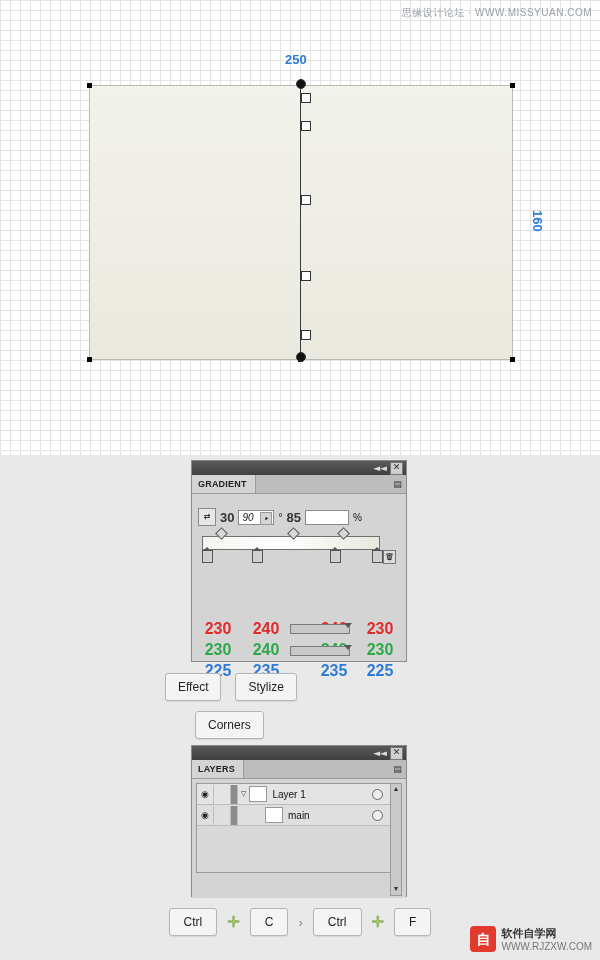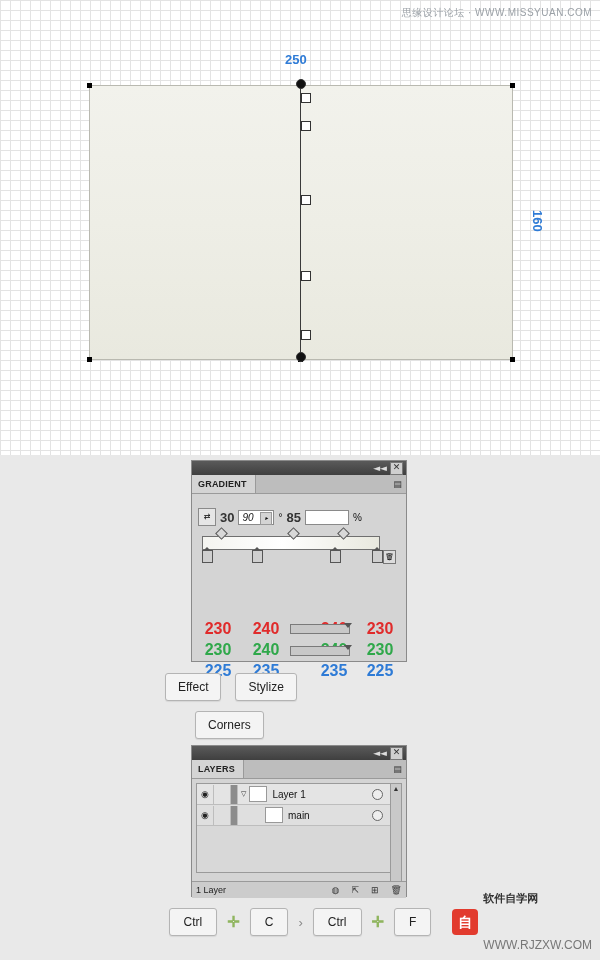--- a/index.html
+++ b/index.html
@@ -479,21 +479,21 @@
     background: #e23b2e;
     border-radius: 4px;
     color: #fff;
     font-size: 14px;
     font-weight: bold;
     text-align: center;
     line-height: 26px;
     font-family: "DejaVu Sans", sans-serif;
   }
   .logo-txt1 { font-size: 11px; color: #333; font-weight: bold; }
-  .logo-txt2 { font-size: 12px; color: #777; margin-top: 32px; }
+  .logo-txt2 { font-size: 10px; color: #777; }
 </style>
 </head>
 <body>
 
 <div class="canvas">
   <div class="watermark-top">思缘设计论坛 · WWW.MISSYUAN.COM</div>
 
   <div class="artboard"></div>
 
   <div class="sel-handle" style="left:87px; top:83px;"></div>
@@ -635,29 +635,20 @@
         <span class="layer-name">main</span>
         <span class="target-circle"></span>
       </div>
     </div>
 
     <div class="layers-scroll">
       <div class="scroll-arrow">▲</div>
       <div class="scroll-arrow" style="position:absolute; bottom:1px; width:100%;">▼</div>
     </div>
 
-    <div class="layers-footer">
-      <span class="layers-count">1 Layer</span>
-      <span class="footer-icons">
-        <span>◍</span>
-        <span>⇱</span>
-        <span>⊞</span>
-        <span>🗑</span>
-      </span>
-    </div>
   </div>
 </div>
 
 <div class="keys-row">
   <div class="key">Ctrl</div>
   <span class="plus">✛</span>
   <div class="key">C</div>
   <span class="chev">›</span>
   <div class="key">Ctrl</div>
   <span class="plus">✛</span>

